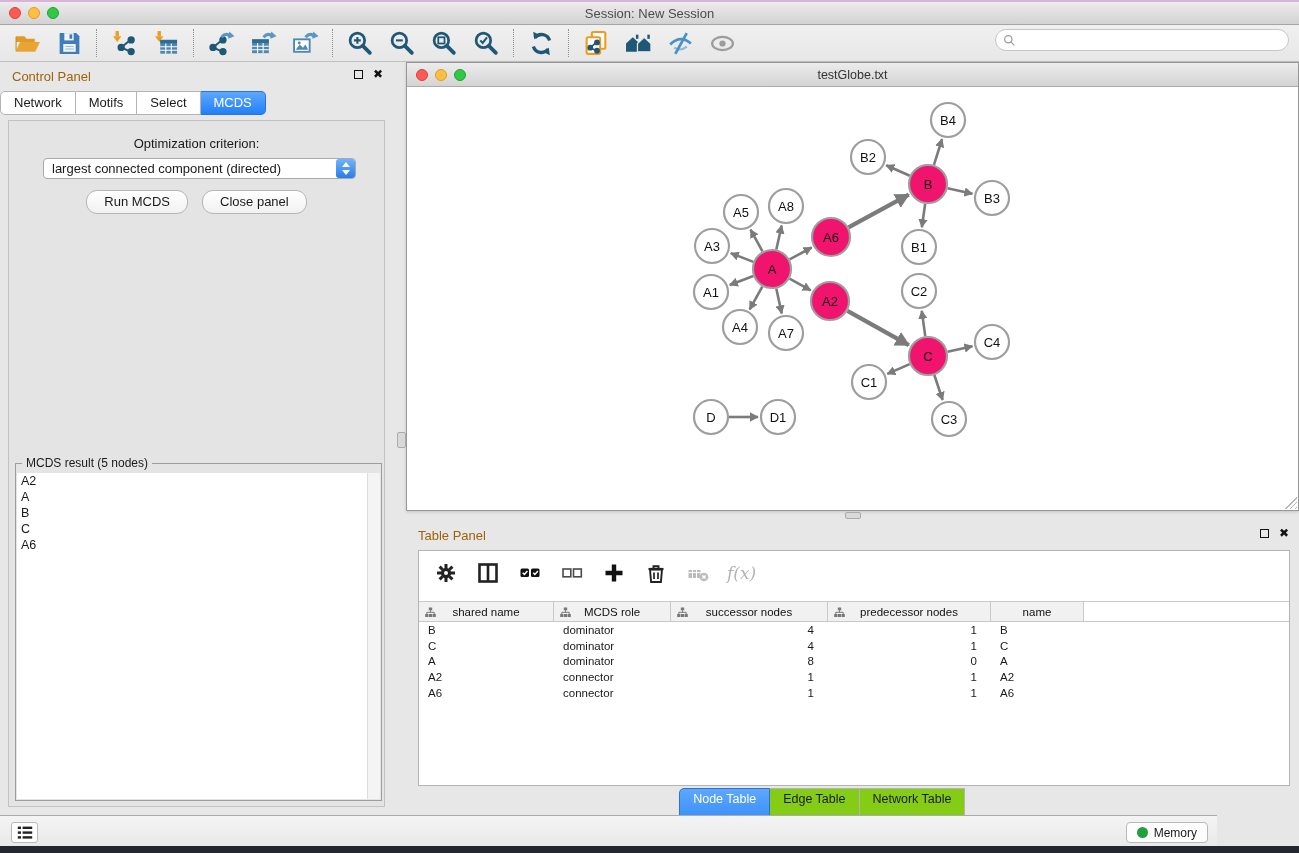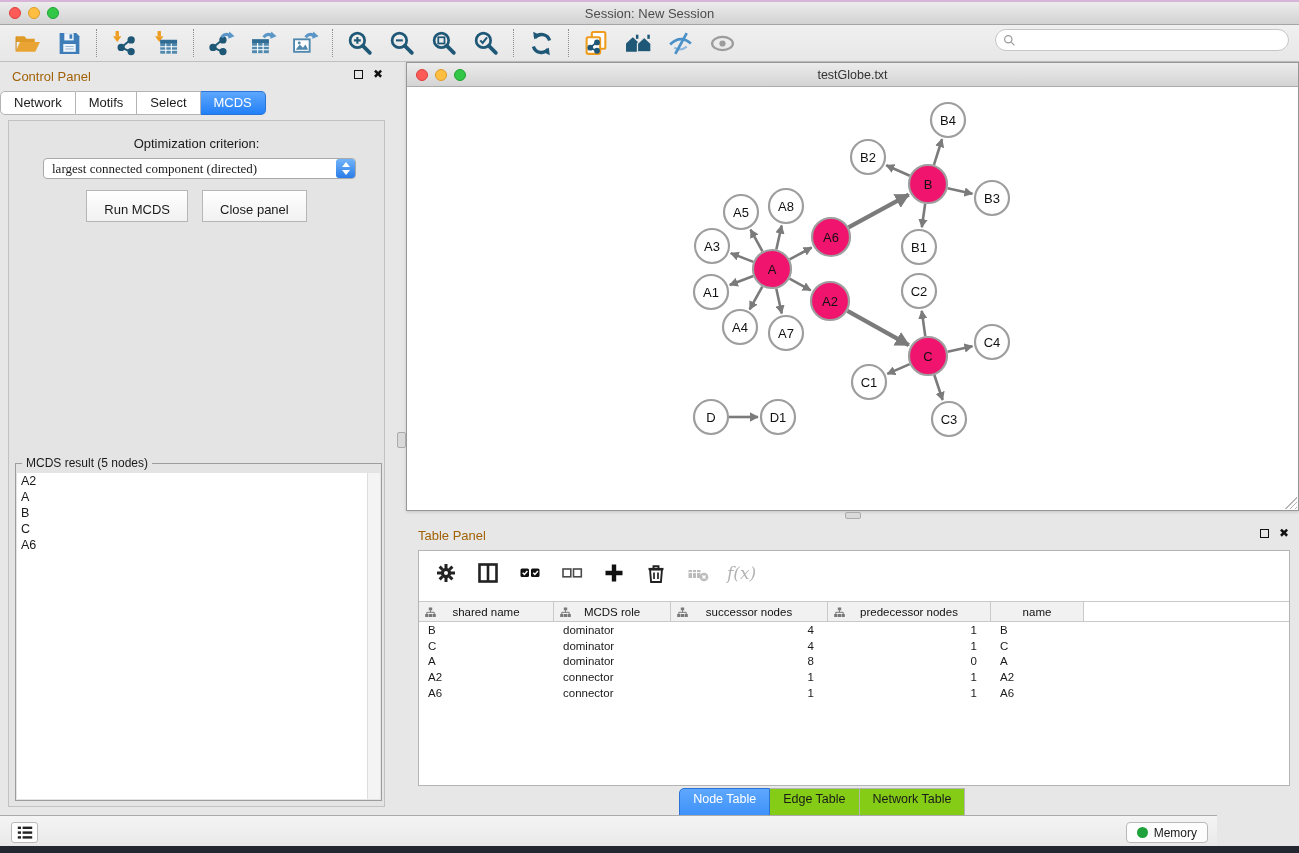--- a/index.html
+++ b/index.html
@@ -43,31 +43,31 @@
   .seg { background:#fff; border:1px solid #b4b4b4; border-left:none; font-size:13px;
     padding:3px 13px 4px; color:#1a1a1a; }
   .seg:first-child { border-left:1px solid #b4b4b4; border-radius:5px 0 0 5px; }
   .seg:last-child { border-radius:0 5px 5px 0; }
   .seg.active { background:linear-gradient(#5ea7fd,#2280f8); color:#fff; border-color:#2a74d8; }
 
   .cp-body { position:absolute; left:8px; top:58px; width:377px; height:687px;
     background:#e4e4e4; border:1px solid #c2c2c2; }
   .opt-label { text-align:center; margin-top:15px; font-size:13px; }
   .dropdown { position:absolute; left:34px; top:37px; width:313px; height:21px; background:#fff;
-    border:1px solid #a9a9a9; border-radius:4px; display:flex; align-items:center;font-family:Liberation Serif, serif; }
+    border:1px solid #a9a9a9; border-radius:4px; display:flex; align-items:center; }
   .dropdown .dd-value { flex:1; font-size:13px; padding-left:8px; white-space:nowrap; }
   .dd-stepper { width:19px; height:19px; margin-right:0px; border-radius:3px;
     background:linear-gradient(#70b4fa,#2a7ce9); position:relative; }
   .dd-stepper:before { content:""; position:absolute; left:5.5px; top:3px;
     border-left:4px solid transparent; border-right:4px solid transparent; border-bottom:5px solid #fff; }
   .dd-stepper:after { content:""; position:absolute; left:5.5px; bottom:3px;
     border-left:4px solid transparent; border-right:4px solid transparent; border-top:5px solid #fff; }
   .btn-row { position:absolute; left:0; top:69px; width:100%; display:flex; justify-content:center; gap:14px; }
-  .mac-btn { background:linear-gradient(#ffffff,#f1f1f1); border:1px solid #b6b6b6; border-radius:0;
-    font-size:13px; padding:11px 17px 4px; color:#1a1a1a; }
+  .mac-btn { background:linear-gradient(#ffffff,#f1f1f1); border:1px solid #b6b6b6; border-radius:11px;
+    font-size:13px; padding:3px 17px 4px; color:#1a1a1a; }
 
   .result-box { position:absolute; left:6px; top:342px; width:367px; height:338px;
     border:1px solid #9d9d9d; }
   .result-legend { position:absolute; top:-8px; left:6px; background:#e4e4e4; padding:0 4px; font-size:12px; }
   .result-list { position:absolute; left:1px; top:9px; right:14px; bottom:1px; background:#fff; overflow:hidden; }
   .result-scroll { position:absolute; top:9px; right:1px; bottom:1px; width:13px; background:#f4f4f4; border-left:1px solid #ddd; }
   .result-item { font-size:12.5px; padding-left:4px; line-height:16px; }
 
   
   .net-window { position:absolute; left:406px; top:62px; width:893px; height:449px;

